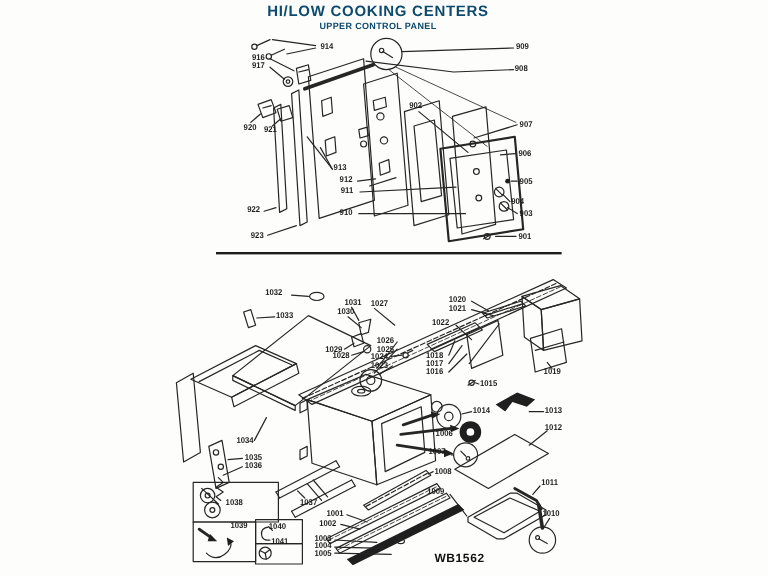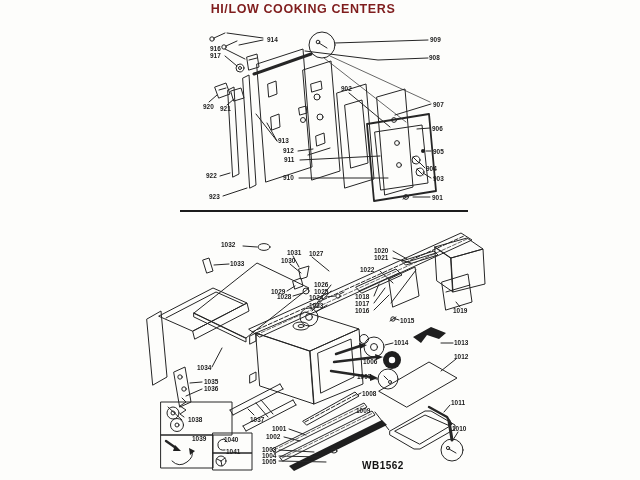--- a/index.html
+++ b/index.html
@@ -1,19 +1,19 @@
 <!DOCTYPE html>
 <html><head>
 <meta charset="utf-8">
 <style>
   *{margin:0;padding:0;box-sizing:border-box}
   html,body{width:640px;height:480px;background:#fff}
   body{font-family:"Liberation Sans",sans-serif}
   .page{position:relative;width:640px;height:480px;background:#fdfdfb;overflow:hidden}
-  .title{position:absolute;left:138px;width:330px;text-align:center;color:#7f1d1d;font-weight:bold;white-space:nowrap}
+  .title{position:absolute;left:150px;width:330px;text-align:center;color:#0c4a6e;font-weight:bold;white-space:nowrap}
   .main-title{top:2px;font-size:12.5px;letter-spacing:.6px}
   .sub-upper{top:17px;font-size:7.5px;letter-spacing:.3px}
   .sub-lower{top:217px;font-size:7.5px;letter-spacing:.3px}
   .divider{position:absolute;left:180px;top:210px;width:288px;height:2px;background:#1c1c1c}
   .footer-code{position:absolute;left:362px;top:460px;font-size:10px;font-weight:bold;color:#111;letter-spacing:.5px}
   .pl{position:absolute;font-size:7px;font-weight:bold;color:#1a1a1a;line-height:1;white-space:nowrap;transform:scaleX(.92);transform-origin:left top}
   svg.art{position:absolute;left:0;top:0}
   .art line,.art polyline,.art polygon,.art circle,.art ellipse,.art rect,.art path{stroke:#262626;fill:none;stroke-width:1;stroke-linecap:round;stroke-linejoin:round}
   .art .fd{fill:#1f1f1f;stroke:none}
   .art .fwn{fill:#fff;stroke:none}
@@ -307,20 +307,21 @@
       <ellipse cx="334" cy="451" rx="3" ry="2"></ellipse>
       <line x1="289" y1="429" x2="306" y2="435"></line>
       <line x1="284" y1="437" x2="300" y2="441"></line>
       <line x1="279" y1="450" x2="314" y2="452"></line>
       <line x1="279" y1="456" x2="320" y2="457"></line>
       <line x1="279" y1="461" x2="326" y2="462"></line>
     </g>
   </svg>
 
   <h1 class="title main-title">HI/LOW COOKING CENTERS</h1>
+  <h2 class="title sub-upper">UPPER CONTROL PANEL</h2>
   <div class="divider"></div>
   <span class="footer-code">WB1562</span>
 
   <span class="pl" style="left:267px;top:36px">914</span>
   <span class="pl" style="left:210px;top:45px">916</span>
   <span class="pl" style="left:210px;top:52px">917</span>
   <span class="pl" style="left:203px;top:103px">920</span>
   <span class="pl" style="left:220px;top:105px">921</span>
   <span class="pl" style="left:206px;top:172px">922</span>
   <span class="pl" style="left:209px;top:193px">923</span>

